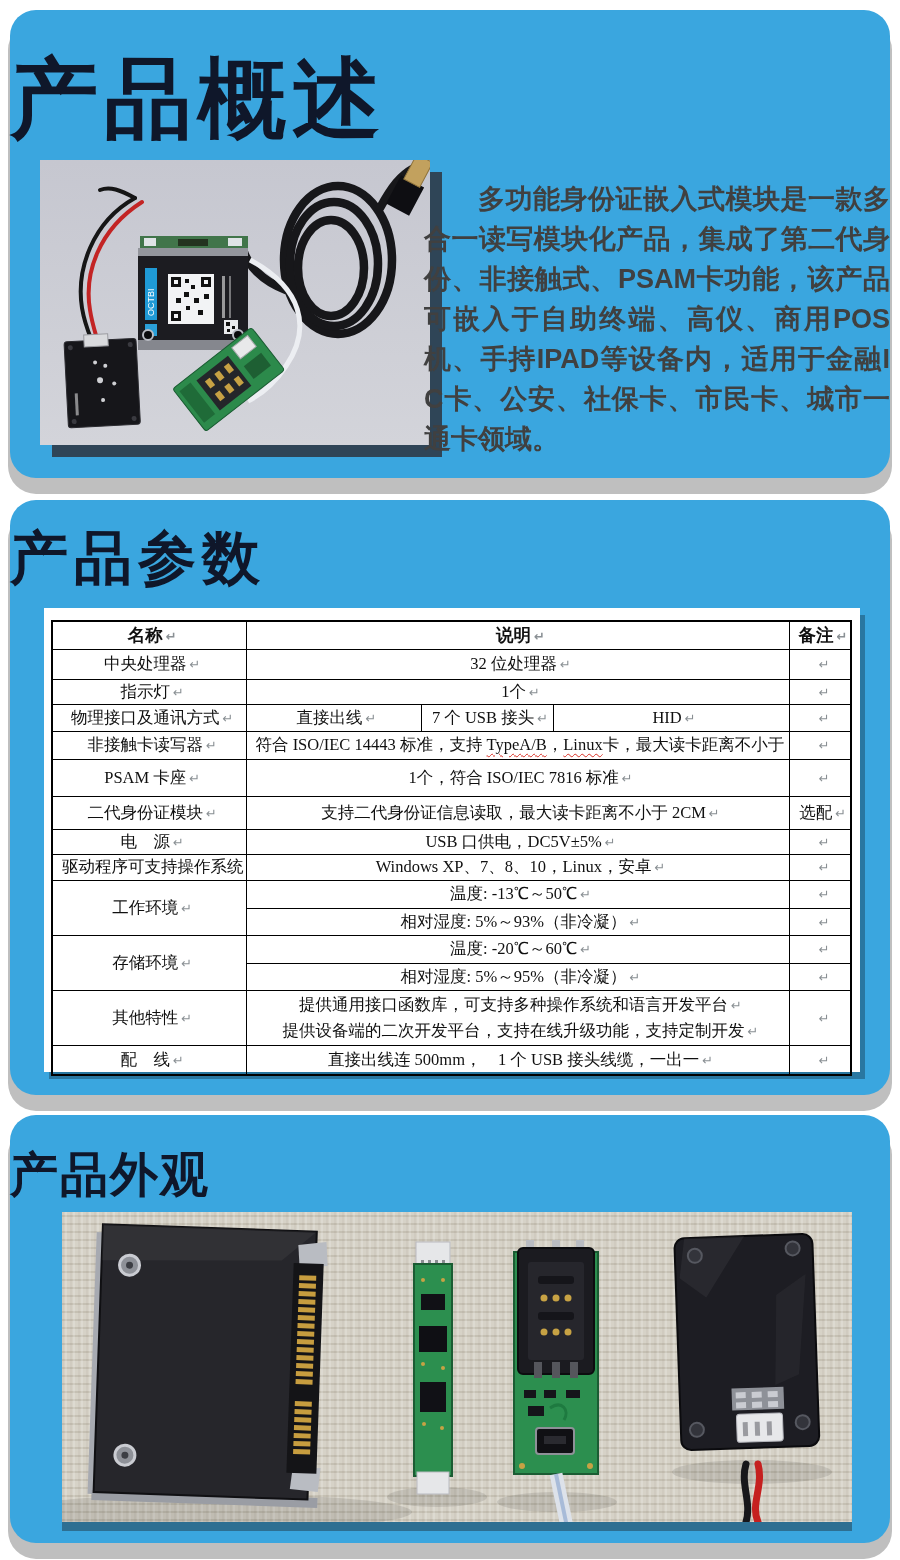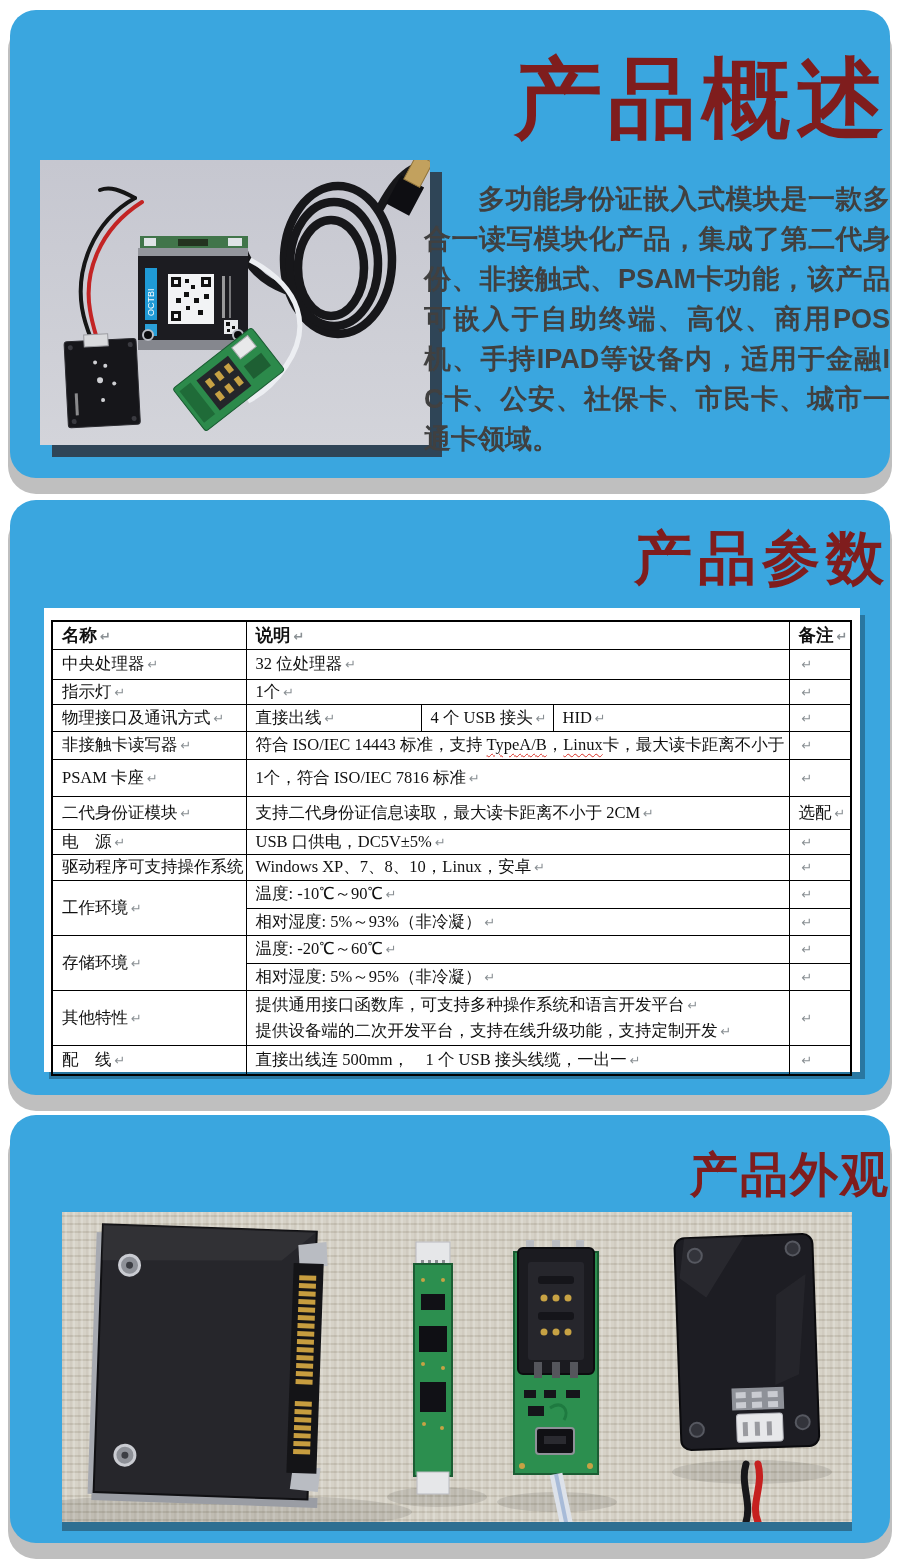--- a/index.html
+++ b/index.html
@@ -3,37 +3,37 @@
 <meta charset="utf-8">
 <style>
   html,body{margin:0;padding:0;}
   body{width:900px;height:1560px;background:#ffffff;font-family:"Liberation Sans",sans-serif;}
   .page{position:relative;width:900px;height:1560px;background:#ffffff;overflow:hidden;}
   .card{position:absolute;left:10px;width:880px;background:#3aa6df;border-radius:26px;
         box-shadow:0 14px 0 2px #bfbfbf;}
   .card1{top:10px;height:468px;}
   .card2{top:500px;height:595px;}
   .card3{top:1115px;height:428px;}
-  .sec-title{position:absolute;left:0;width:100%;text-align:right;color:#7f1d1d;
+  .sec-title{position:absolute;left:0;width:100%;text-align:left;color:#0f172a;
              font-weight:900;font-family:"Liberation Sans",sans-serif;margin:0;}
   .title1{top:30px;font-size:88px;letter-spacing:6px;}
   .title2{top:20px;font-size:58px;letter-spacing:6px;}
   .title3{top:14px;font-size:48px;letter-spacing:2px;margin-top:14px;}
 
   
   .photo1{position:absolute;left:30px;top:150px;width:390px;height:285px;
           box-shadow:12px 12px 0 rgba(45,45,52,.8);overflow:hidden;}
   .overview-desc{position:absolute;left:414px;top:142px;width:466px;height:300px;
           color:#404040;font-size:27px;line-height:40px;font-weight:800;
           text-align:justify;text-indent:54px;word-break:break-all;
           font-family:"Liberation Sans",sans-serif;}
 
   
   .panel{position:absolute;left:34px;top:108px;width:816px;height:464px;background:#ffffff;
-         box-shadow:5px 7px 0 rgba(0,0,0,.28);}
+         box-shadow:5px 7px 0 rgba(0,0,0,.28);text-align:center;}
   table.params{position:absolute;left:7px;top:12px;width:799px;border-collapse:collapse;
          table-layout:fixed;border:2.5px solid #000;}
   table.params td{border:1.5px solid #000;font-family:"Liberation Serif",serif;
          font-size:16.5px;color:#101010;padding:1px 3px 1px 9px;vertical-align:middle;
          overflow:hidden;white-space:nowrap;}
   table.params tr.hdr td{font-weight:bold;font-size:17.5px;}
   td.c3{padding-left:8px;}
   td.vtop{vertical-align:top;padding-top:4px;}
   .pm{font-family:"DejaVu Sans",sans-serif;font-size:13px;color:#8a9094;margin-left:3px;}
   .wavy{text-decoration:underline;text-decoration-style:wavy;
@@ -180,21 +180,21 @@
           <td class="c3"><span class="pm">↵</span></td>
         </tr>
         <tr style="height:24px">
           <td><span>指示灯</span><span class="pm">↵</span></td>
           <td colspan="3"><span>1个</span><span class="pm">↵</span></td>
           <td class="c3"><span class="pm">↵</span></td>
         </tr>
         <tr style="height:27px">
           <td><span>物理接口及通讯方式</span><span class="pm">↵</span></td>
           <td><span>直接出线</span><span class="pm">↵</span></td>
-          <td><span>4 个 USB 接头</span><span class="pm">↵</span></td>
+          <td><span>7 个 USB 接头</span><span class="pm">↵</span></td>
           <td><span>HID</span><span class="pm">↵</span></td>
           <td class="c3"><span class="pm">↵</span></td>
         </tr>
         <tr style="height:28px">
           <td><span>非接触卡读写器</span><span class="pm">↵</span></td>
           <td colspan="3"><span>符合 ISO/IEC 14443 标准，支持 </span><span class="wavy">TypeA/B</span><span>，</span><span class="wavy">Linux</span><span>卡，最大读卡距离不小于 3CM</span></td>
           <td class="c3"><span class="pm">↵</span></td>
         </tr>
         <tr style="height:37px">
           <td><span>PSAM 卡座</span><span class="pm">↵</span></td>
@@ -211,21 +211,21 @@
           <td colspan="3"><span>USB 口供电，DC5V±5%</span><span class="pm">↵</span></td>
           <td class="c3"><span class="pm">↵</span></td>
         </tr>
         <tr style="height:26px">
           <td><span>驱动程序可支持操作系统</span></td>
           <td colspan="3"><span>Windows XP、7、8、10，Linux，安卓</span><span class="pm">↵</span></td>
           <td class="c3"><span class="pm">↵</span></td>
         </tr>
         <tr style="height:28px">
           <td rowspan="2"><span>工作环境</span><span class="pm">↵</span></td>
-          <td colspan="3"><span>温度: -10℃～90℃</span><span class="pm">↵</span></td>
+          <td colspan="3"><span>温度: -13℃～50℃</span><span class="pm">↵</span></td>
           <td class="c3"><span class="pm">↵</span></td>
         </tr>
         <tr style="height:27px">
           <td colspan="3"><span>相对湿度: 5%～93%（非冷凝）</span><span class="pm">↵</span></td>
           <td class="c3"><span class="pm">↵</span></td>
         </tr>
         <tr style="height:28px">
           <td rowspan="2"><span>存储环境</span><span class="pm">↵</span></td>
           <td colspan="3"><span>温度: -20℃～60℃</span><span class="pm">↵</span></td>
           <td class="c3"><span class="pm">↵</span></td>

